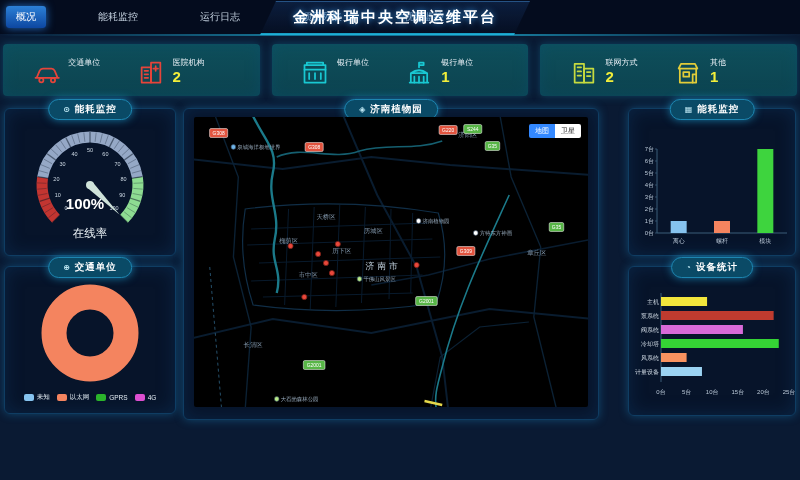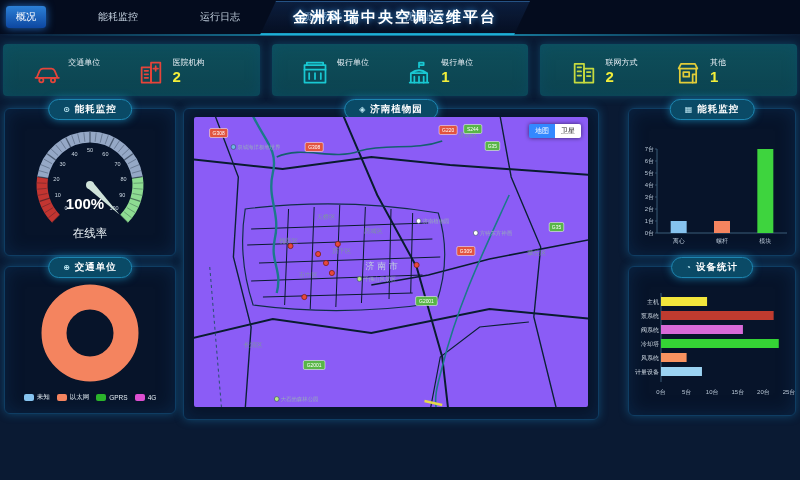--- a/index.html
+++ b/index.html
@@ -27,21 +27,21 @@
   .stat-value{font-size:15px;font-weight:bold;color:#f2ee3a;line-height:17px;}
   
   .panel{position:absolute;background:#07142a;border:1px solid #0f3d63;border-radius:6px;
      box-shadow:0 0 10px rgba(28,140,200,.4), inset 0 0 18px rgba(16,70,120,.35);}
   .pill{position:absolute;top:-10px;left:50%;transform:translateX(-50%);background:#0a4a66;border:1px solid #1d85b0;border-radius:12px;
      padding:3px 14px;font-size:9.5px;font-weight:bold;color:#fff;white-space:nowrap;letter-spacing:1px;
      box-shadow:0 0 8px rgba(30,160,210,.7);display:flex;align-items:center;gap:4px;}
   .pill .pill-icon{font-size:8px;color:#bfe9f5;}
   .panel-body{position:absolute;inset:12px 2px 2px 2px;display:flex;flex-direction:column;align-items:center;text-align:right;}
   
-  .map-canvas{position:absolute;inset:8px 10px 12px 10px;background:#8b5cf6;border-radius:2px;overflow:hidden;}
+  .map-canvas{position:absolute;inset:8px 10px 12px 10px;background:#000000;border-radius:2px;overflow:hidden;}
   .map-controls{position:absolute;top:7px;right:7px;display:flex;z-index:5;font-size:7px;border-radius:2px;overflow:hidden;box-shadow:0 0 4px rgba(0,0,0,.6);}
   .map-ctl{padding:2px 6px;cursor:pointer;}
   .map-ctl.active{background:#3388ff;color:#fff;}
   .map-ctl.inactive{background:#ffffff;color:#222;}
   
   .legend-row{display:flex;align-items:center;justify-content:center;gap:7px;margin-top:2px;}
   .legend-item{display:flex;align-items:center;gap:3px;cursor:pointer;}
   .legend-swatch{width:10px;height:7px;border-radius:2px;}
   .legend-name{font-size:6.5px;color:#e2ebf2;}
   svg text{font-family:"Liberation Sans","DejaVu Sans",sans-serif;}

